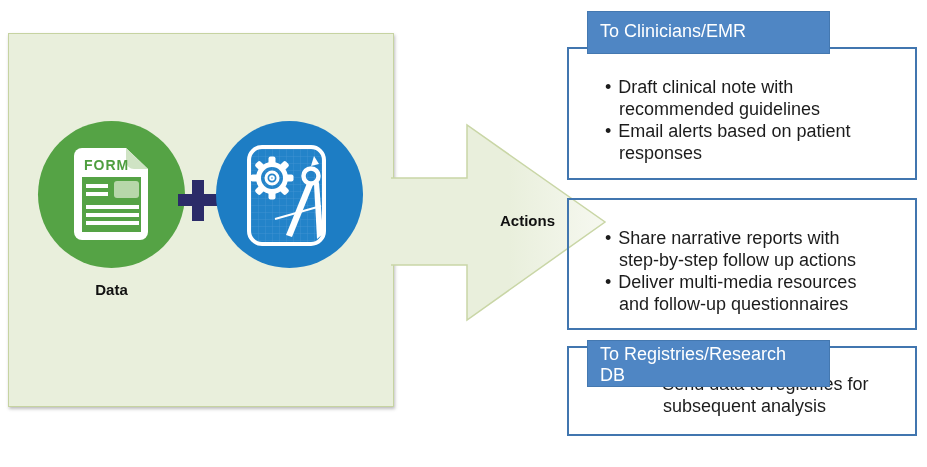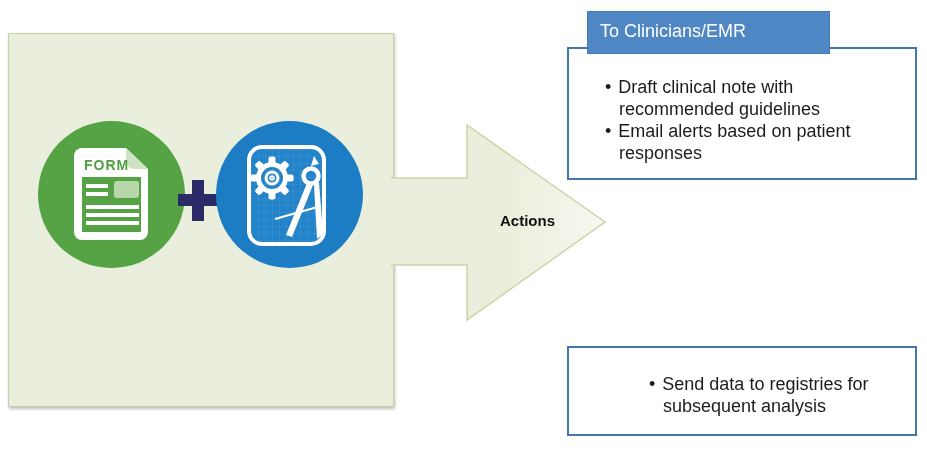--- a/index.html
+++ b/index.html
@@ -119,33 +119,44 @@
       <g fill="#ffffff">
         <circle cx="95" cy="55" r="7.5" fill="none" stroke="#ffffff" stroke-width="4.5"></circle>
         <path d="M95,45 l3,-10 l5,8 z"></path>
         <path d="M91,62 L70,114 L76,116 L97,64 Z"></path>
         <path d="M98,63 L101,118 L107,113 L103,61 Z"></path>
         <path d="M59,98 L105,85" stroke="#ffffff" stroke-width="2"></path>
       </g>
     </svg>
   </div>
 
+  <div class="lbl data-lbl">Data</div>
   <div class="lbl actions-lbl">Actions</div>
 
   <div class="grp-body b1">
     <ul class="bullets">
       <li>Draft clinical note with
 recommended guidelines</li>
       <li>Email alerts based on patient
 responses</li>
     </ul>
   </div>
   <div class="grp-hdr h1">To Clinicians/EMR</div>
 
+  <div class="grp-body b2">
+    <ul class="bullets">
+      <li>Share narrative reports with
+step-by-step follow up actions</li>
+      <li>Deliver multi-media resources
+and follow-up questionnaires</li>
+    </ul>
+  </div>
 
   <div class="grp-body b3">
     <ul class="bullets">
       <li>Send data to registries for
 subsequent analysis</li>
     </ul>
   </div>
+  <div class="grp-hdr h3">To Registries/Research
+DB</div>
 
 </div>
 
 </body></html>

